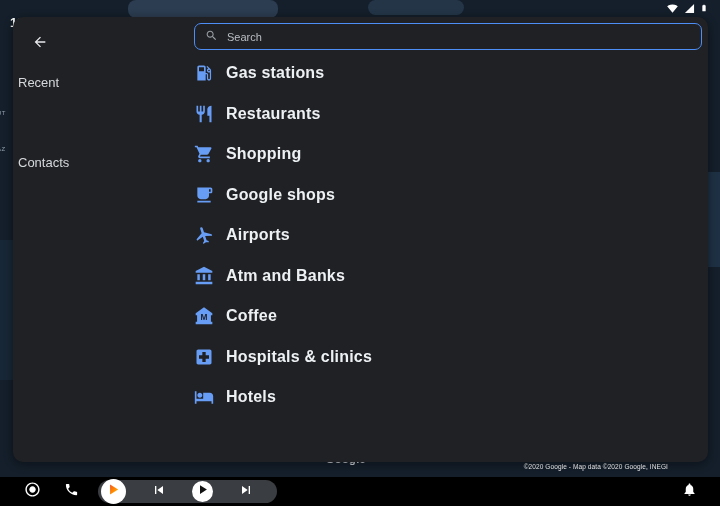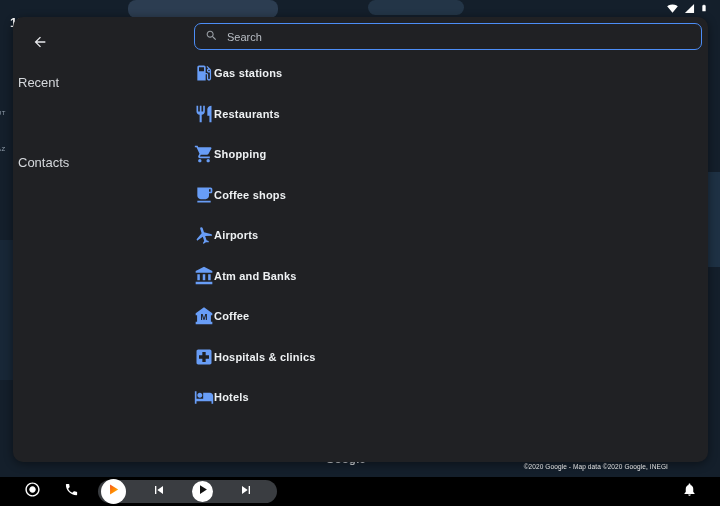--- a/index.html
+++ b/index.html
@@ -50,21 +50,21 @@
   .search-bar svg { width:13px; height:13px; fill:#9aa0a6; flex:none; }
   .search-input { flex:1; margin-left:9px; border:none; outline:none; background:transparent;
     font-family:"Liberation Sans", sans-serif; font-size:11px; color:#e8eaed; }
   .search-input::placeholder { color:#b9bec4; }
 
   .category-list { position:absolute; left:181px; top:36px; width:508px; }
   .cat-row { height:40.5px; display:flex; align-items:center; cursor:pointer; }
   .cat-icon { width:20px; height:20px; flex:none; color:#689df6; display:flex; align-items:center; justify-content:center; }
   .cat-icon svg { width:20px; height:20px; fill:currentColor; }
   .cat-icon.tilt svg { transform:rotate(-18deg); }
-  .cat-label { font-size:11px; font-weight:bold; color:#eef1f3; letter-spacing:.2px; }
+  .cat-label { margin-left:12px; font-size:16px; font-weight:bold; color:#eef1f3; letter-spacing:.2px; }
 
   
   .bottom-bar { position:absolute; left:0; top:477px; width:720px; height:29px; background:#000; z-index:3; }
   .bar-btn { position:absolute; display:flex; align-items:center; justify-content:center; cursor:pointer; }
   .record-btn { left:23px; top:5px; width:18px; height:18px; }
   .record-btn svg { width:17px; height:17px; fill:#fff; }
   .phone-btn { left:63px; top:6px; width:17px; height:17px; }
   .phone-btn svg { width:15px; height:15px; fill:#fff; }
   .media-pill { position:absolute; left:98px; top:3px; width:179px; height:23px; background:#3a3d41; border-radius:12px; }
   .app-circle { position:absolute; left:3px; top:-1px; width:25px; height:25px; background:#fff; border-radius:50%;
@@ -171,21 +171,21 @@
         </span>
         <span class="cat-label">Shopping</span>
       </div>
 
       <div class="cat-row">
         <span class="cat-icon">
           <svg viewBox="0 0 24 24">
               <path fill-rule="evenodd" d="M20 3H4v10c0 2.21 1.79 4 4 4h6c2.21 0 4-1.79 4-4v-3h2c1.11 0 2-.89 2-2V5c0-1.11-.89-2-2-2zm0 5h-2V5h2v3zM4 19h16v2H4v-2z"></path>
             </svg>
         </span>
-        <span class="cat-label">Coffee shops</span>
+        <span class="cat-label">Google shops</span>
       </div>
 
       <div class="cat-row">
         <span class="cat-icon tilt">
           <svg viewBox="0 0 24 24">
               <path d="M21 16v-2l-8-5V3.5c0-.83-.67-1.5-1.5-1.5S10 2.67 10 3.5V9l-8 5v2l8-2.5V19l-2 1.5V22l3.5-1 3.5 1v-1.5L13 19v-5.5l8 2.5z"></path>
             </svg>
         </span>
         <span class="cat-label">Airports</span>
       </div>

